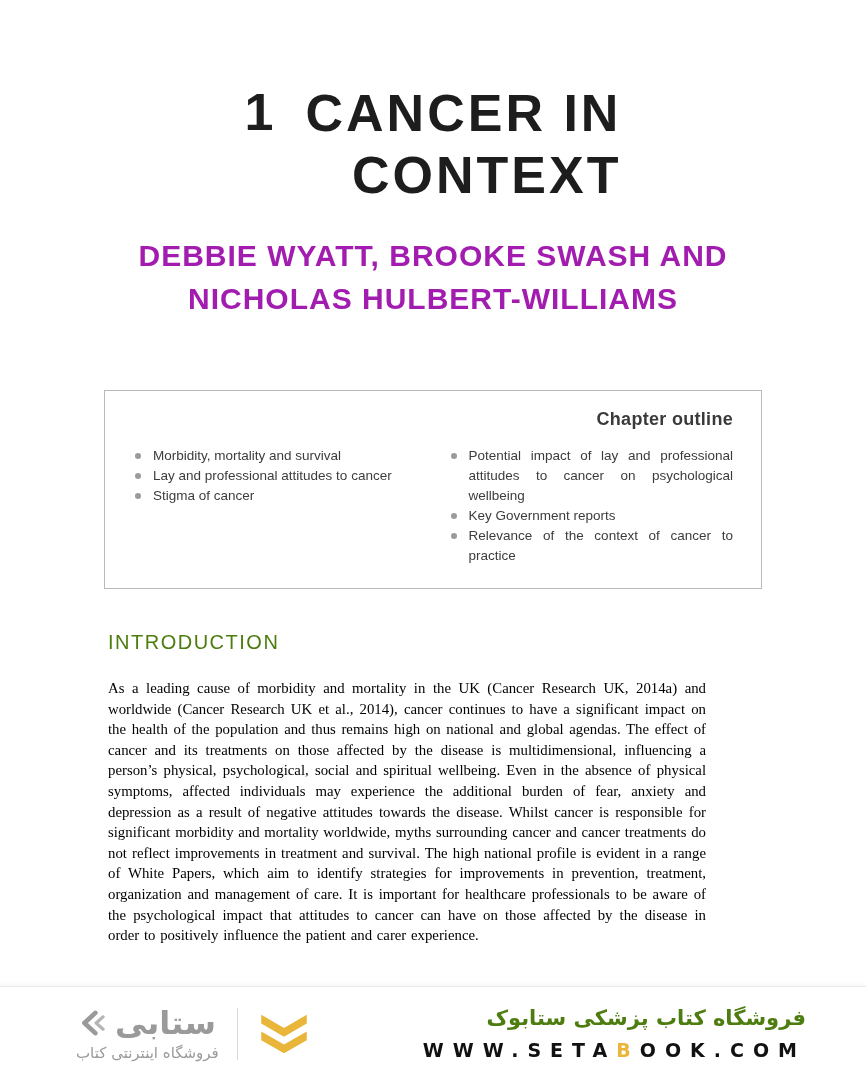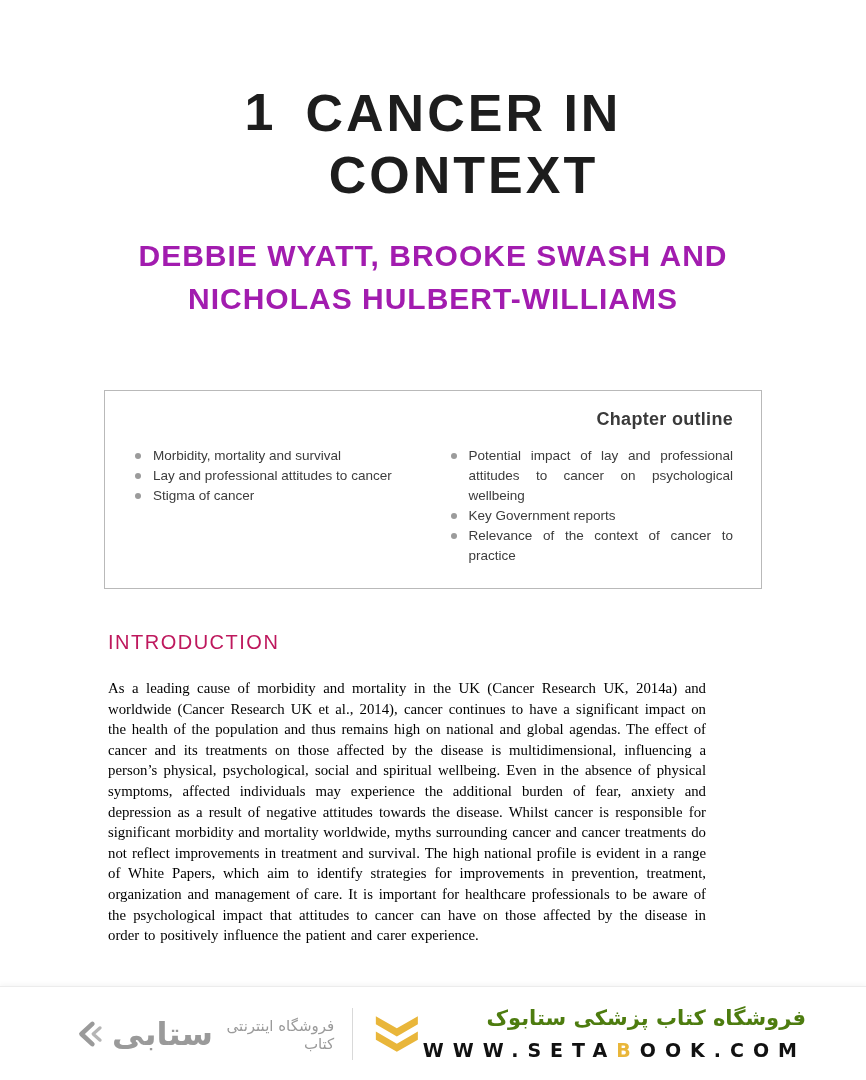--- a/index.html
+++ b/index.html
@@ -10,21 +10,21 @@
   }
   .page{position:relative;width:866px;height:1080px;background:#fff;overflow:hidden;}
 
   
   .chapter-header{padding-top:82px;text-align:center;}
   .title-row{display:flex;justify-content:center;align-items:flex-start;gap:30px;}
   .chapter-number{
     font-size:52px;font-weight:900;color:#1d1d1d;line-height:60px;letter-spacing:2px;
   }
   .chapter-title{
-    margin:0;text-align:center;font-size:52px;font-weight:900;color:#1d1d1d;
+    margin:0;text-align:right;font-size:52px;font-weight:900;color:#1d1d1d;
     line-height:62px;letter-spacing:3px;
   }
   .chapter-title span{display:block;}
   .authors{
     margin-top:28px;font-size:30px;font-weight:900;color:#a21caf;
     line-height:43px;letter-spacing:1px;
   }
   .authors span{display:block;}
 
   
@@ -43,38 +43,38 @@
     line-height:20px;text-align:justify;
   }
   .dot{
     position:absolute;left:2px;top:7px;width:6px;height:6px;border-radius:50%;
     background:#9b9b9b;display:block;
   }
 
   
   .intro{margin:42px 0 0 108px;width:598px;}
   .intro-heading{
-    margin:0 0 24px;font-size:20px;font-weight:normal;color:#be185d;
+    margin:0 0 24px;font-size:20px;font-weight:normal;color:#4d7c0f;
     letter-spacing:1.5px;
   }
   .intro-paragraph{
     margin:0;font-family:"Liberation Serif","DejaVu Serif",serif;
     font-size:14.8px;line-height:20.6px;color:#000000;text-align:justify;
     word-spacing:1px;
   }
 
   
   .footer{
     position:absolute;left:0;right:0;bottom:0;height:94px;
     padding:0 60px 0 76px;display:flex;align-items:center;justify-content:space-between;
     border-top:1px solid #ececec;box-shadow:0 -2px 5px rgba(0,0,0,0.04);
     background:#fff;box-sizing:border-box;
   }
   .footer-left{display:flex;align-items:center;gap:18px;}
-  .logo-block{display:flex;align-items:center;}
+  .logo-block{display:flex;flex-direction:column;align-items:center;}
   .logo-top{display:flex;align-items:center;gap:8px;}
   .logo-fa{
     font-family:"DejaVu Sans",sans-serif;font-size:32px;font-weight:bold;
     color:#9a9a9a;direction:rtl;line-height:36px;
   }
   .logo-sub{
     font-family:"DejaVu Sans",sans-serif;font-size:15px;color:#9a9a9a;
     direction:rtl;margin-top:3px;letter-spacing:.5px;
   }
   .v-divider{width:1px;height:52px;background:#d9d9d9;}

